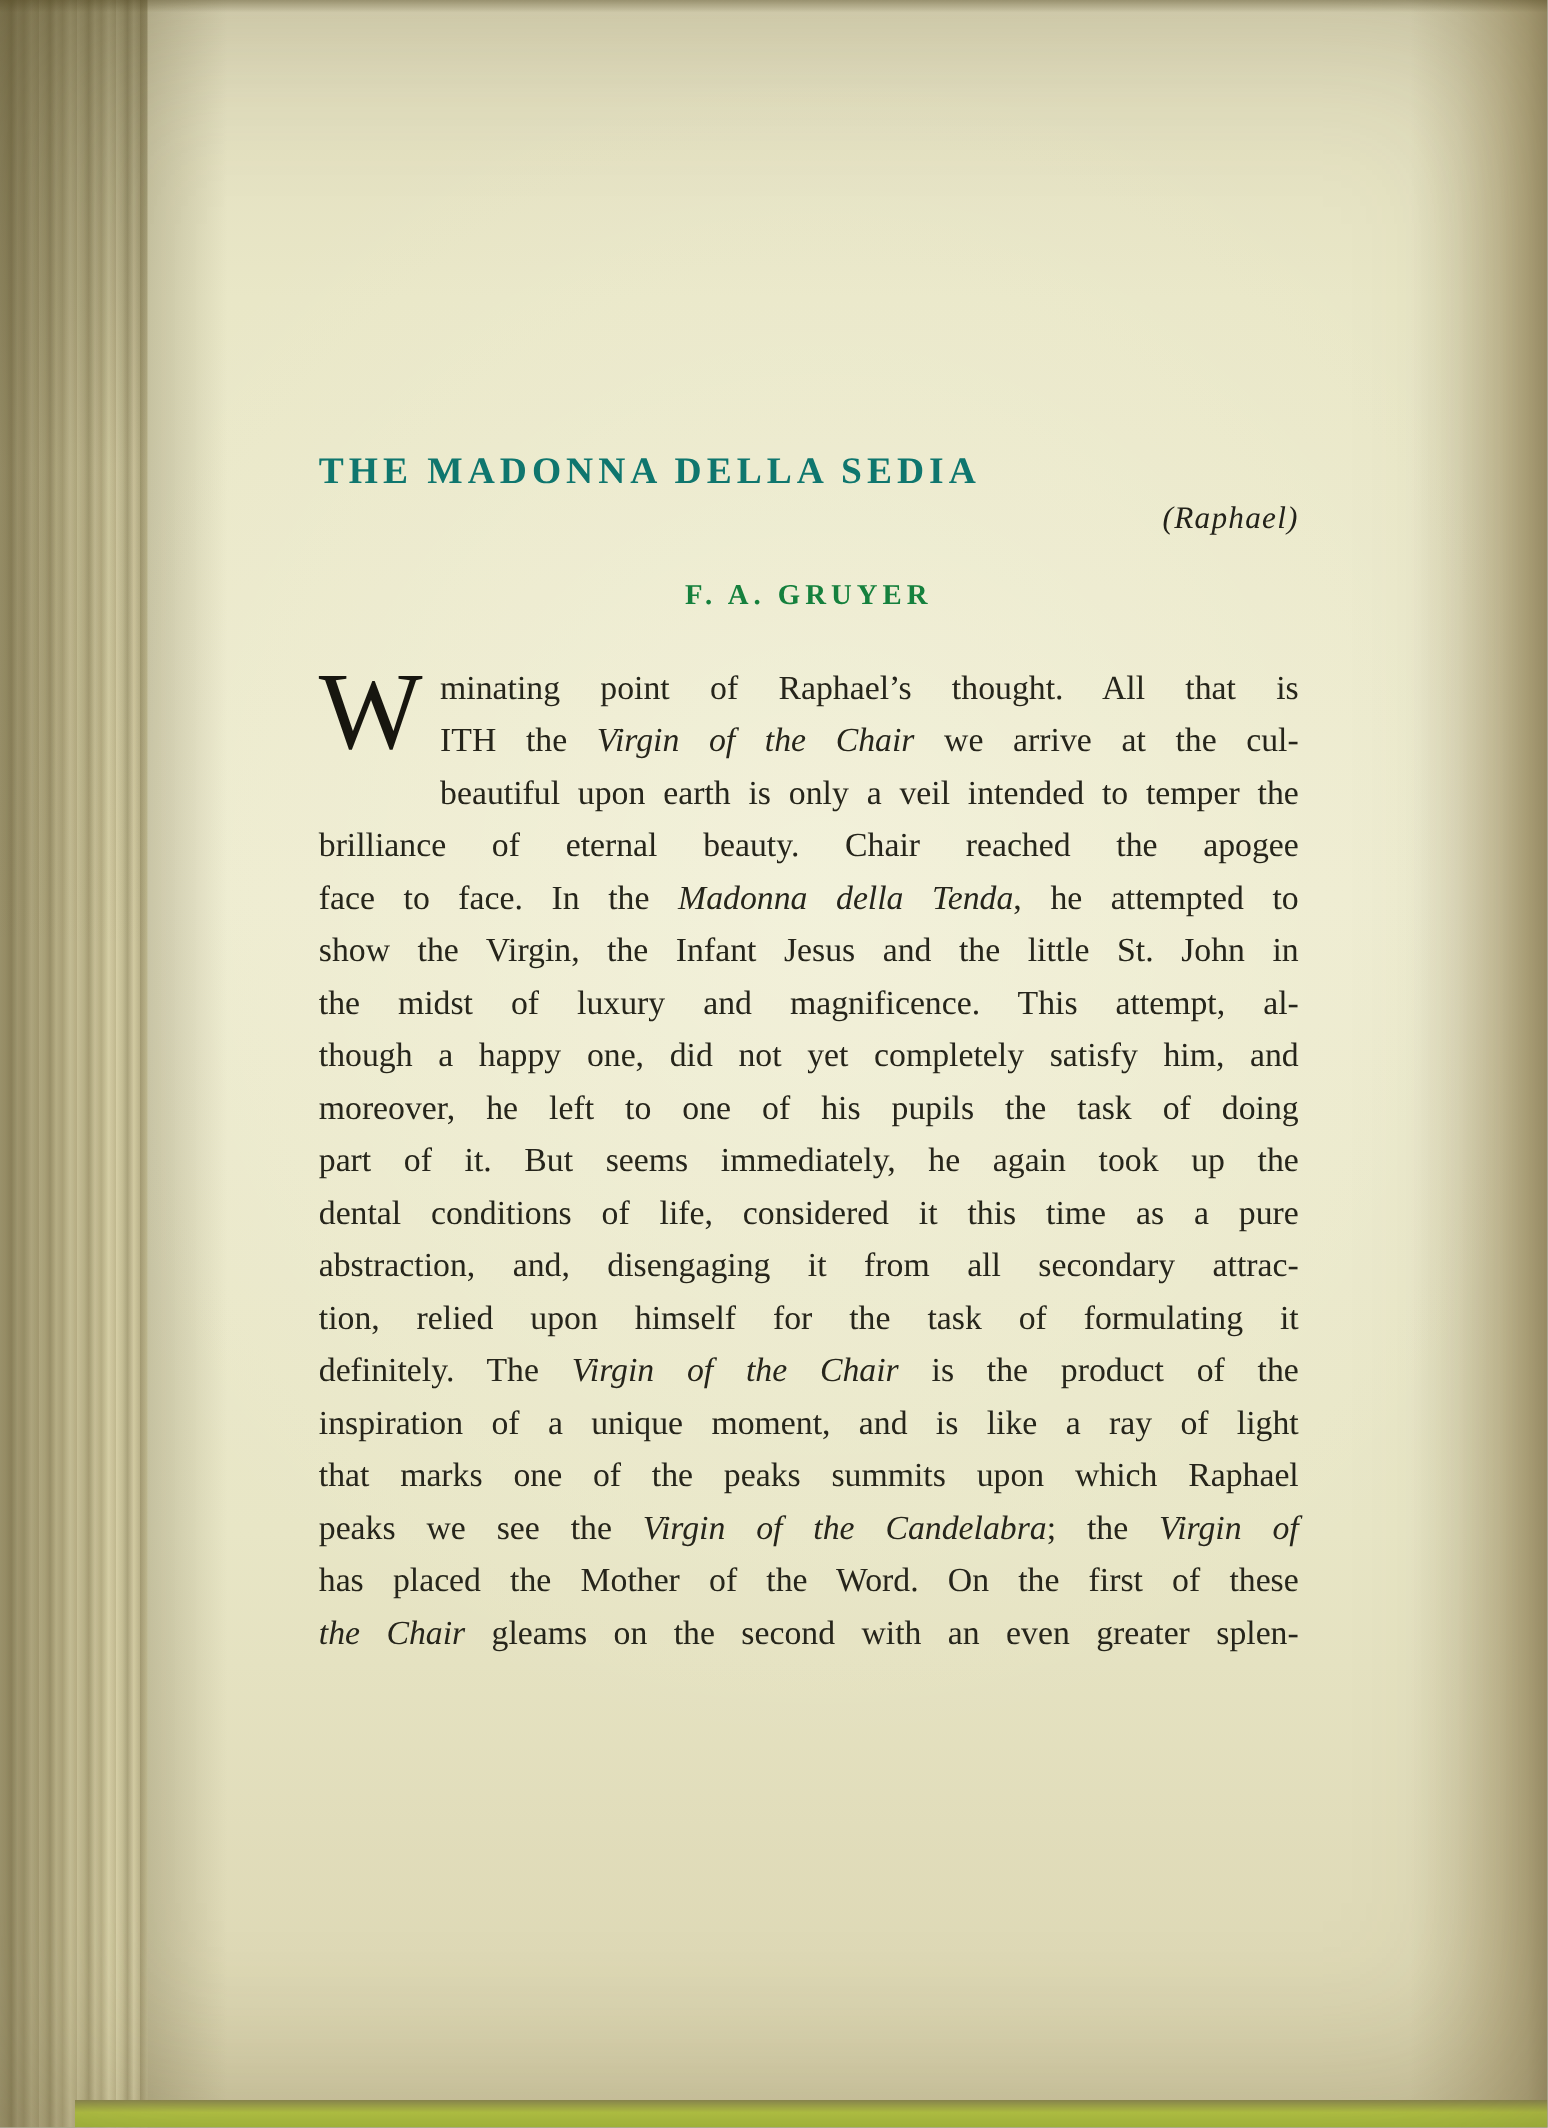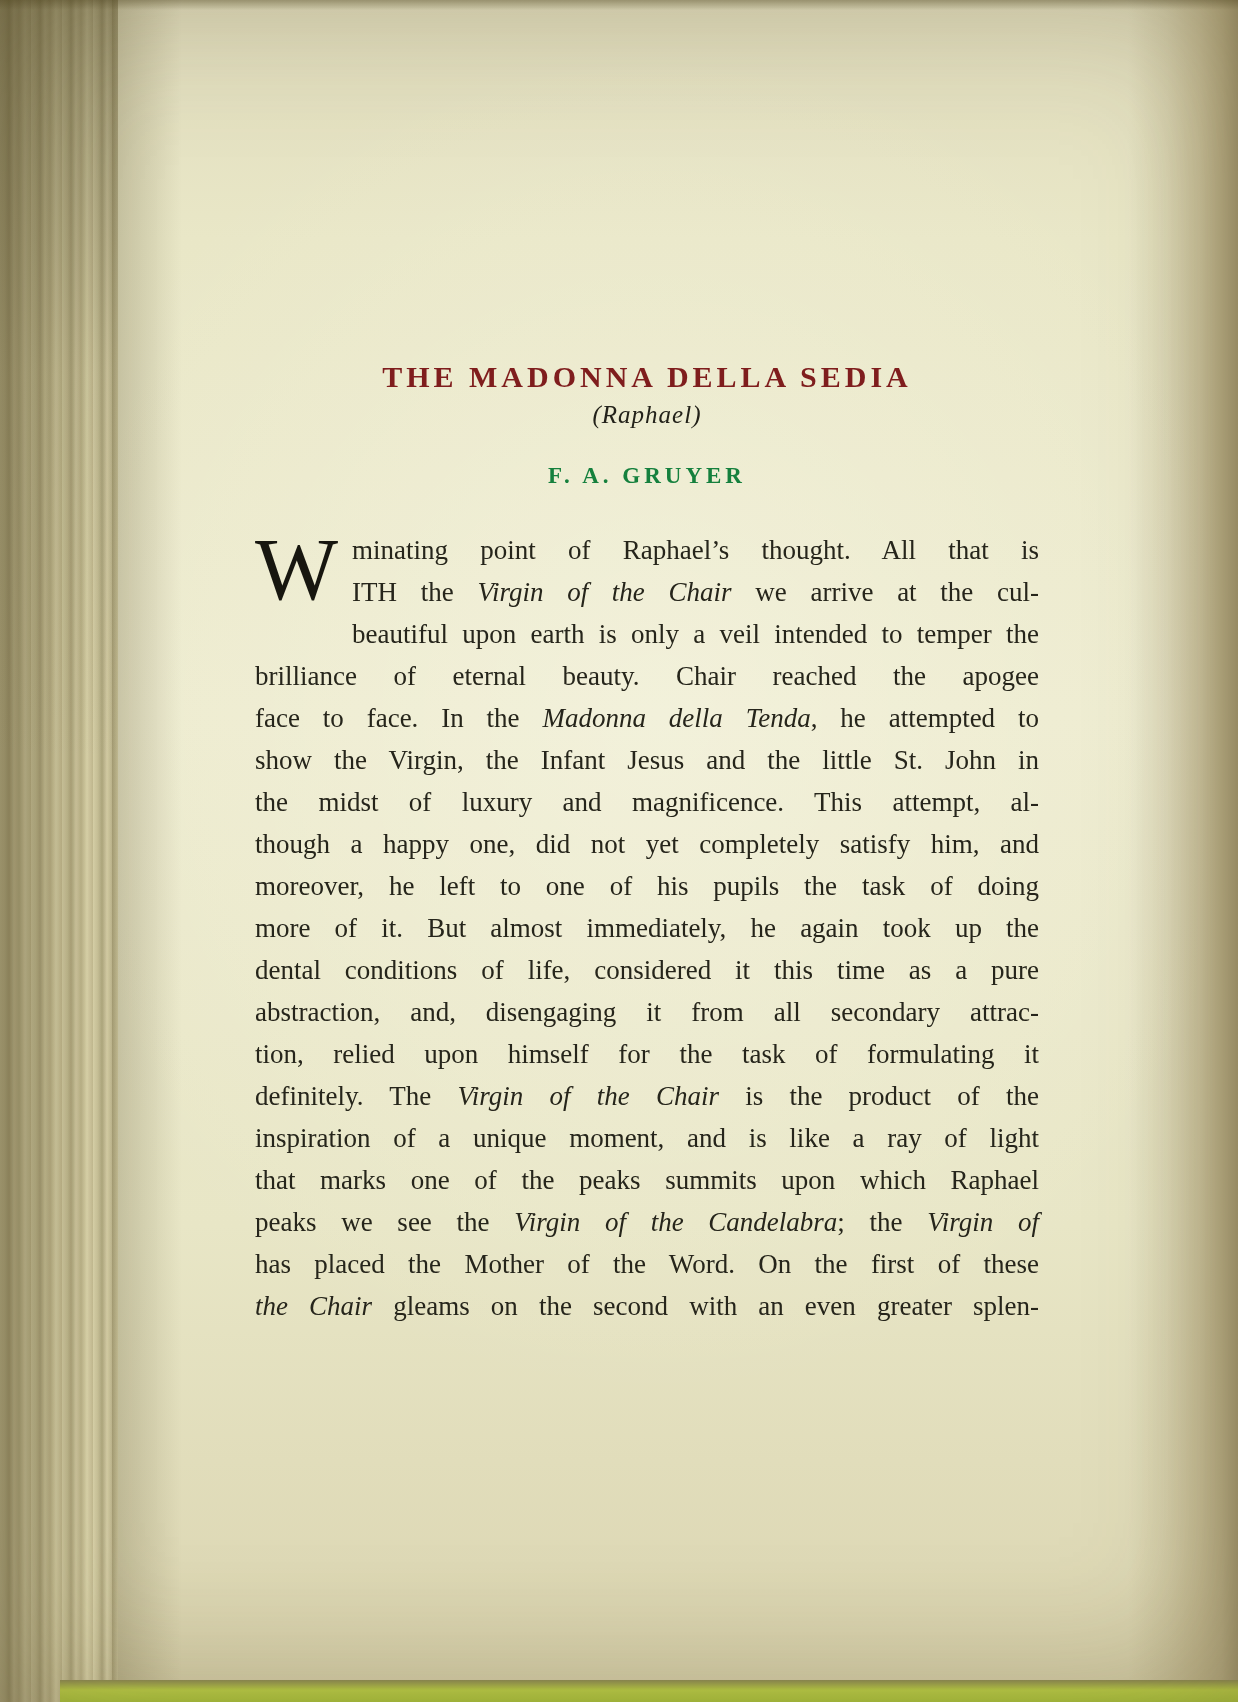--- a/index.html
+++ b/index.html
@@ -77,28 +77,28 @@
   
   .content {
     position: absolute;
     left: 255px;
     width: 784px;
     top: 360px;
     color: #26251b;
     z-index: 3;
   }
   .title {
-    text-align: center;
+    text-align: left;
     font-weight: bold;
     font-size: 30px;
     letter-spacing: 4px;
-    color: #7f1d1d;
+    color: #0f766e;
   }
   .subtitle {
-    text-align: center;
+    text-align: right;
     font-style: italic;
     font-size: 25px;
     letter-spacing: 1px;
     margin-top: 7px;
     color: #23221a;
   }
   .author {
     text-align: center;
     font-weight: bold;
     font-size: 23px;
@@ -149,21 +149,21 @@
 
     <div class="line"><span>minating point of Raphael’s thought.  All that is</span></div>
         <div class="line"><span>ITH the </span><i>Virgin of the Chair</i><span> we arrive at the cul-</span></div>
         <div class="line"><span>beautiful upon earth is only a veil intended to temper the</span></div>
         <div class="line"><span>brilliance of eternal beauty.  Chair reached the apogee</span></div>
         <div class="line"><span>face to face.  In the </span><i>Madonna della Tenda</i><span>, he attempted to</span></div>
         <div class="line"><span>show the Virgin, the Infant Jesus and the little St. John in</span></div>
         <div class="line"><span>the midst of luxury and magnificence.  This attempt, al-</span></div>
         <div class="line"><span>though a happy one, did not yet completely satisfy him, and</span></div>
         <div class="line"><span>moreover, he left to one of his pupils the task of doing</span></div>
-        <div class="line"><span>more of it.  But almost immediately, he again took up the</span></div>
+        <div class="line"><span>part of it.  But seems immediately, he again took up the</span></div>
         <div class="line"><span>dental conditions of life, considered it this time as a pure</span></div>
         <div class="line"><span>abstraction, and, disengaging it from all secondary attrac-</span></div>
         <div class="line"><span>tion, relied upon himself for the task of formulating it</span></div>
         <div class="line"><span>definitely.  The </span><i>Virgin of the Chair</i><span> is the product of the</span></div>
         <div class="line"><span>inspiration of a unique moment, and is like a ray of light</span></div>
         <div class="line"><span>that marks one of the peaks summits upon which Raphael</span></div>
         <div class="line"><span>peaks we see the </span><i>Virgin of the Candelabra</i><span>; the </span><i>Virgin of</i></div>
         <div class="line"><span>has placed the Mother of the Word.  On the first of these</span></div>
         <div class="line"><i>the Chair</i><span> gleams on the second with an even greater splen-</span></div>
       </div>

